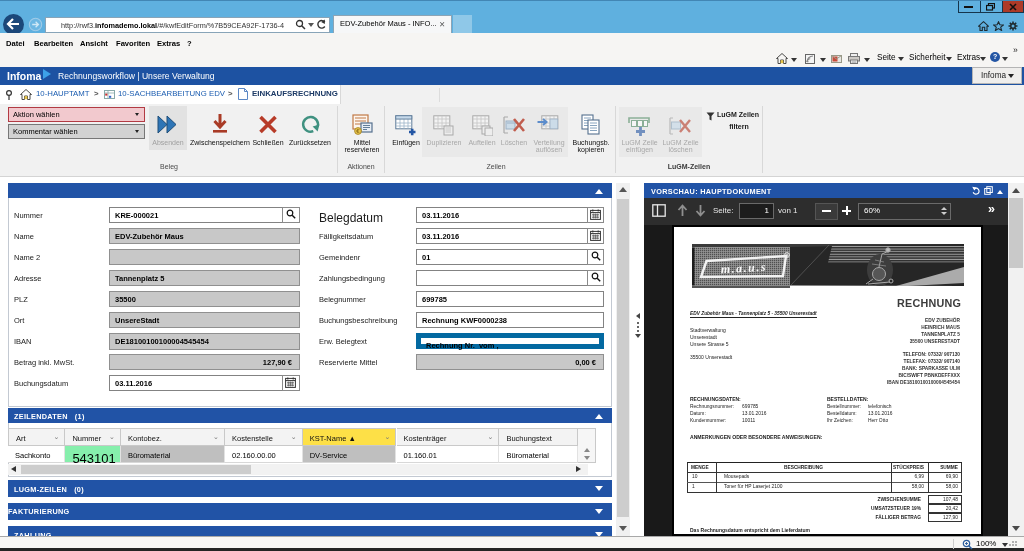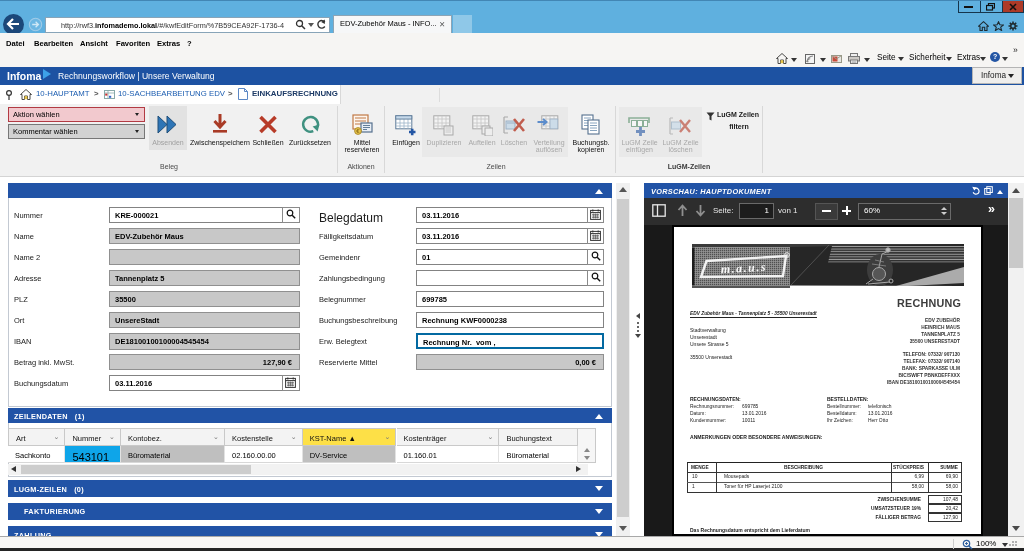--- a/index.html
+++ b/index.html
@@ -325,72 +325,72 @@
 <div class="ab" style="left:587px;top:269.5px;width:17px;height:16px;background:#fff;border:1px solid #8a8a8a;"></div>
 <svg class="ab" style="left:591px;top:272px;" width="10" height="10" viewBox="0 0 10 10">
     <circle cx="4" cy="4" r="2.8" stroke="#111" stroke-width="1.2" fill="none"></circle>
     <path d="M6.2 6.2 L9.2 9.2" stroke="#111" stroke-width="1.4"></path>
   </svg>
 <div class="ab tt" style="left:319px;top:294.5px;font-size:7.5px;color:#1a1a1a;">Belegnummer</div>
 <div class="ab tt" style="left:416px;top:290.5px;width:188px;height:16px;background:#fff;border:1px solid #838383;font-size:7.5px;font-weight:bold;color:#000;padding:3px 0 0 5px;">699785</div>
 <div class="ab tt" style="left:319px;top:315.5px;font-size:7.5px;color:#1a1a1a;">Buchungsbeschreibung</div>
 <div class="ab tt" style="left:416px;top:311.5px;width:188px;height:16px;background:#fff;border:1px solid #838383;font-size:7.5px;font-weight:bold;color:#000;padding:3px 0 0 5px;">Rechnung KWF0000238</div>
 <div class="ab tt" style="left:319px;top:336.5px;font-size:7.5px;color:#1a1a1a;">Erw. Belegtext</div>
-<div class="ab tt" style="left:416px;top:332.5px;width:188px;height:16px;background:#fff;border:2px solid #0369a1;font-size:7.5px;font-weight:bold;color:#000;padding:3px 0 0 5px;">Rechnung Nr.&nbsp; vom ,</div>
+<div class="ab tt" style="left:416px;top:332.5px;width:188px;height:16px;background:#fff;border:5px solid #0369a1;font-size:7.5px;font-weight:bold;color:#000;padding:3px 0 0 5px;">Rechnung Nr.&nbsp; vom ,</div>
 <div class="ab tt" style="left:319px;top:357.5px;font-size:7.5px;color:#1a1a1a;">Reservierte Mittel</div>
 <div class="ab tt" style="left:416px;top:353.5px;width:188px;height:16px;background:#c8c8c8;border:1px solid #909090;font-size:7.5px;font-weight:bold;color:#000;text-align:right;padding:3px 7px 0 5px;">0,00 €</div>
 <div class="ab" style="left:8px;top:408px;width:604px;height:69px;border:1px solid #c3c9d2;border-top:none;background:#fff;"></div>
 <div class="ab" style="left:8px;top:408px;width:604px;height:15px;background:#2153a6;"></div>
 <div class="ab tt" style="left:14px;top:411.5px;font-size:7.3px;font-weight:bold;color:#fff;letter-spacing:0.3px;">ZEILENDATEN&nbsp;&nbsp;&nbsp;(1)</div>
 <div class="ab" style="left:595px;top:414px;width:0;height:0;border-left:4px solid transparent;border-right:4px solid transparent;border-bottom:5px solid #fff;"></div>
 <div class="ab tt" style="left:8px;top:428px;width:57.400000000000006px;height:18px;background:#f3f3f3;border:1px solid #c9c9c9;border-left:1px solid #c9c9c9;font-size:7.5px;color:#111;padding:5px 0 0 7px;">Art</div>
 <div class="ab tt" style="left:53.400000000000006px;top:433px;font-size:7px;color:#777;">⌄</div>
 <div class="ab tt" style="left:65.4px;top:428px;width:55.599999999999994px;height:18px;background:#f3f3f3;border:1px solid #c9c9c9;border-left:none;font-size:7.5px;color:#111;padding:5px 0 0 7px;">Nummer</div>
 <div class="ab tt" style="left:109px;top:433px;font-size:7px;color:#777;">⌄</div>
 <div class="ab tt" style="left:121px;top:428px;width:104px;height:18px;background:#f3f3f3;border:1px solid #c9c9c9;border-left:none;font-size:7.5px;color:#111;padding:5px 0 0 7px;">Kontobez.</div>
 <div class="ab tt" style="left:213px;top:433px;font-size:7px;color:#777;">⌄</div>
 <div class="ab tt" style="left:225px;top:428px;width:77.69999999999999px;height:18px;background:#f3f3f3;border:1px solid #c9c9c9;border-left:none;font-size:7.5px;color:#111;padding:5px 0 0 7px;">Kostenstelle</div>
 <div class="ab tt" style="left:290.7px;top:433px;font-size:7px;color:#777;">⌄</div>
 <div class="ab tt" style="left:302.7px;top:428px;width:93.80000000000001px;height:18px;background:#fde047;border:1px solid #c9c9c9;border-left:none;font-size:7.5px;color:#111;padding:5px 0 0 7px;">KST-Name ▲</div>
 <div class="ab tt" style="left:384.5px;top:433px;font-size:7px;color:#777;">⌄</div>
 <div class="ab tt" style="left:396.5px;top:428px;width:102.89999999999998px;height:18px;background:#f3f3f3;border:1px solid #c9c9c9;border-left:none;font-size:7.5px;color:#111;padding:5px 0 0 7px;">Kostenträger</div>
 <div class="ab tt" style="left:487.4px;top:433px;font-size:7px;color:#777;">⌄</div>
 <div class="ab tt" style="left:499.4px;top:428px;width:78.60000000000002px;height:18px;background:#f3f3f3;border:1px solid #c9c9c9;border-left:none;font-size:7.5px;color:#111;padding:5px 0 0 7px;">Buchungstext</div>
 <div class="ab tt" style="left:8px;top:446px;width:57.400000000000006px;height:17px;background:#fff;border-bottom:1px solid #d8d8d8;border-right:1px solid #e2e2e2;font-size:7.5px;color:#000;padding:4.5px 0 0 7px;">Sachkonto</div>
-<div class="ab tt" style="left:65.4px;top:446px;width:55.599999999999994px;height:17px;background:#0ea5e9;border-bottom:1px solid #d8d8d8;border-right:1px solid #e2e2e2;font-size:11px;color:#000;padding:4.5px 0 0 7px;">543101</div>
+<div class="ab tt" style="left:65.4px;top:446px;width:55.599999999999994px;height:17px;background:#86efac;border-bottom:1px solid #d8d8d8;border-right:1px solid #e2e2e2;font-size:13px;color:#000;padding:4.5px 0 0 7px;">543101</div>
 <div class="ab tt" style="left:121px;top:446px;width:104px;height:17px;background:#bfbfbf;border-bottom:1px solid #d8d8d8;border-right:1px solid #e2e2e2;font-size:7.5px;color:#000;padding:4.5px 0 0 7px;">Büromaterial</div>
 <div class="ab tt" style="left:225px;top:446px;width:77.69999999999999px;height:17px;background:#fff;border-bottom:1px solid #d8d8d8;border-right:1px solid #e2e2e2;font-size:7.5px;color:#000;padding:4.5px 0 0 7px;">02.160.00.00</div>
 <div class="ab tt" style="left:302.7px;top:446px;width:93.80000000000001px;height:17px;background:#bfbfbf;border-bottom:1px solid #d8d8d8;border-right:1px solid #e2e2e2;font-size:7.5px;color:#000;padding:4.5px 0 0 7px;">DV-Service</div>
 <div class="ab tt" style="left:396.5px;top:446px;width:102.89999999999998px;height:17px;background:#fff;border-bottom:1px solid #d8d8d8;border-right:1px solid #e2e2e2;font-size:7.5px;color:#000;padding:4.5px 0 0 7px;">01.160.01</div>
 <div class="ab tt" style="left:499.4px;top:446px;width:78.60000000000002px;height:17px;background:#fff;border-bottom:1px solid #d8d8d8;border-right:1px solid #e2e2e2;font-size:7.5px;color:#000;padding:4.5px 0 0 7px;">Büromaterial</div>
 <div class="ab" style="left:578px;top:428px;width:18px;height:35px;background:#f6f6f6;border:1px solid #c9c9c9;border-left:none;"></div>
 <div class="ab" style="left:584px;top:448px;width:0;height:0;border-left:3px solid transparent;border-right:3px solid transparent;border-bottom:4px solid #888;"></div>
 <div class="ab" style="left:584px;top:456px;width:0;height:0;border-left:3px solid transparent;border-right:3px solid transparent;border-top:4px solid #888;"></div>
 <div class="ab" style="left:8px;top:464px;width:580px;height:11px;background:#f2f2f2;"></div>
 <div class="ab" style="left:21px;top:465px;width:230px;height:9px;background:#cdcdcd;"></div>
 <div class="ab" style="left:11px;top:465.5px;width:0;height:0;border-top:3.5px solid transparent;border-bottom:3.5px solid transparent;border-right:5px solid #333;"></div>
 <div class="ab" style="left:576px;top:465.5px;width:0;height:0;border-top:3.5px solid transparent;border-bottom:3.5px solid transparent;border-left:5px solid #333;"></div>
 <div class="ab" style="left:8px;top:480px;width:604px;height:17px;background:#2153a6;"></div>
 <div class="ab tt" style="left:14px;top:484.5px;font-size:7.3px;font-weight:bold;color:#fff;letter-spacing:0.3px;">LUGM-ZEILEN&nbsp;&nbsp;&nbsp;(0)</div>
 <div class="ab" style="left:595px;top:486px;width:0;height:0;border-left:4px solid transparent;border-right:4px solid transparent;border-top:5px solid #fff;"></div>
 <div class="ab" style="left:8px;top:502.5px;width:604px;height:17px;background:#2153a6;"></div>
-<div class="ab tt" style="left:24px;top:507.0px;font-size:7.3px;font-weight:bold;color:#fff;letter-spacing:0.3px;">FAKTURIERUNG</div>
+<div class="ab tt" style="left:8px;top:507.0px;font-size:7.3px;font-weight:bold;color:#fff;letter-spacing:0.3px;">FAKTURIERUNG</div>
 <div class="ab" style="left:595px;top:508.5px;width:0;height:0;border-left:4px solid transparent;border-right:4px solid transparent;border-top:5px solid #fff;"></div>
 <div class="ab" style="left:8px;top:526px;width:604px;height:17px;background:#2153a6;"></div>
 <div class="ab tt" style="left:14px;top:530.5px;font-size:7.3px;font-weight:bold;color:#fff;letter-spacing:0.3px;">ZAHLUNG</div>
 <div class="ab" style="left:595px;top:532px;width:0;height:0;border-left:4px solid transparent;border-right:4px solid transparent;border-top:5px solid #fff;"></div>
 <div class="ab" style="left:616px;top:183px;width:14px;height:353px;background:#f0f0f0;"></div>
 <div class="ab" style="left:617px;top:199px;width:12px;height:318px;background:#cdcdcd;"></div>
 <div class="ab" style="left:618.5px;top:187px;width:0;height:0;border-left:4px solid transparent;border-right:4px solid transparent;border-bottom:5px solid #555;"></div>
 <div class="ab" style="left:618.5px;top:526px;width:0;height:0;border-left:4px solid transparent;border-right:4px solid transparent;border-top:5px solid #555;"></div>
 <div class="ab" style="left:636px;top:313px;width:0;height:0;border-top:3.5px solid transparent;border-bottom:3.5px solid transparent;border-right:4.5px solid #444;"></div>
 <div class="ab" style="left:637px;top:322px;width:2px;height:2px;background:#666;box-shadow:0 4px 0 #666,0 8px 0 #666;"></div>
 <div class="ab" style="left:635px;top:334px;width:0;height:0;border-left:3.5px solid transparent;border-right:3.5px solid transparent;border-top:4.5px solid #444;"></div>
 <div class="ab" style="left:644px;top:183px;width:364px;height:14.5px;background:#2153a6;"></div>
-<div class="ab tt" style="left:651px;top:186.5px;font-size:7.3px;font-weight:bold;color:#fff;letter-spacing:0.3px;font-style:italic;">VORSCHAU: HAUPTDOKUMENT</div>
+<div class="ab tt" style="left:651px;top:186.5px;font-size:7.3px;font-weight:bold;color:#fff;letter-spacing:0.3px;">VORSCHAU: HAUPTDOKUMENT</div>
 <svg class="ab" style="left:972px;top:186px;" width="9" height="9" viewBox="0 0 9 9">
     <path d="M1.8 3.2 A3 3 0 1 1 1.2 6.2" stroke="#fff" stroke-width="1.2" fill="none"></path>
     <path d="M0.2 0.8 L2.4 4.4 L4.6 1.6 Z" fill="#fff"></path>
   </svg>
 <svg class="ab" style="left:984px;top:186px;" width="9" height="9" viewBox="0 0 9 9">
     <rect x="0.7" y="2.5" width="5.5" height="5.8" fill="none" stroke="#fff" stroke-width="1"></rect>
     <rect x="2.8" y="0.7" width="5.5" height="5.8" fill="none" stroke="#fff" stroke-width="1"></rect>
   </svg>
 <div class="ab" style="left:997px;top:189.5px;width:0;height:0;border-left:3.6px solid transparent;border-right:3.6px solid transparent;border-bottom:4.5px solid #fff;"></div>
 <div class="ab" style="left:644px;top:197.5px;width:364px;height:27px;background:#2d2d2d;"></div>

